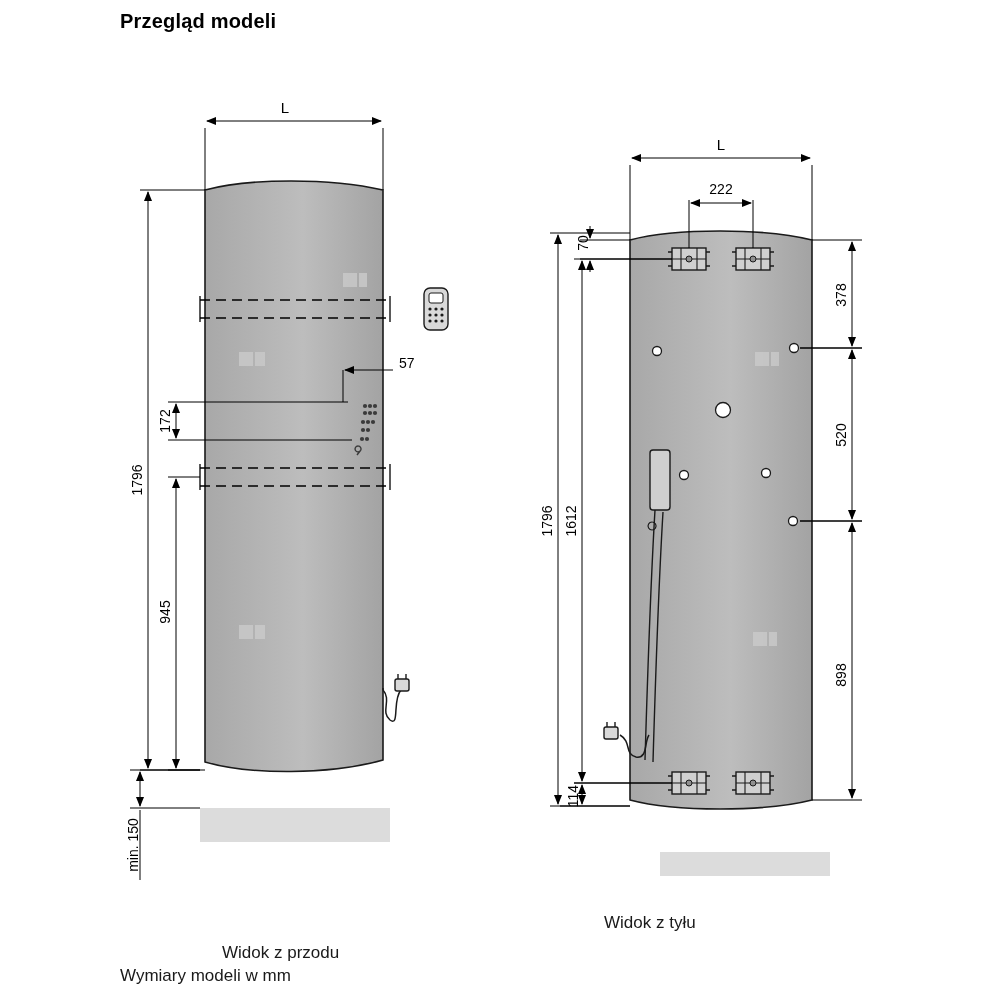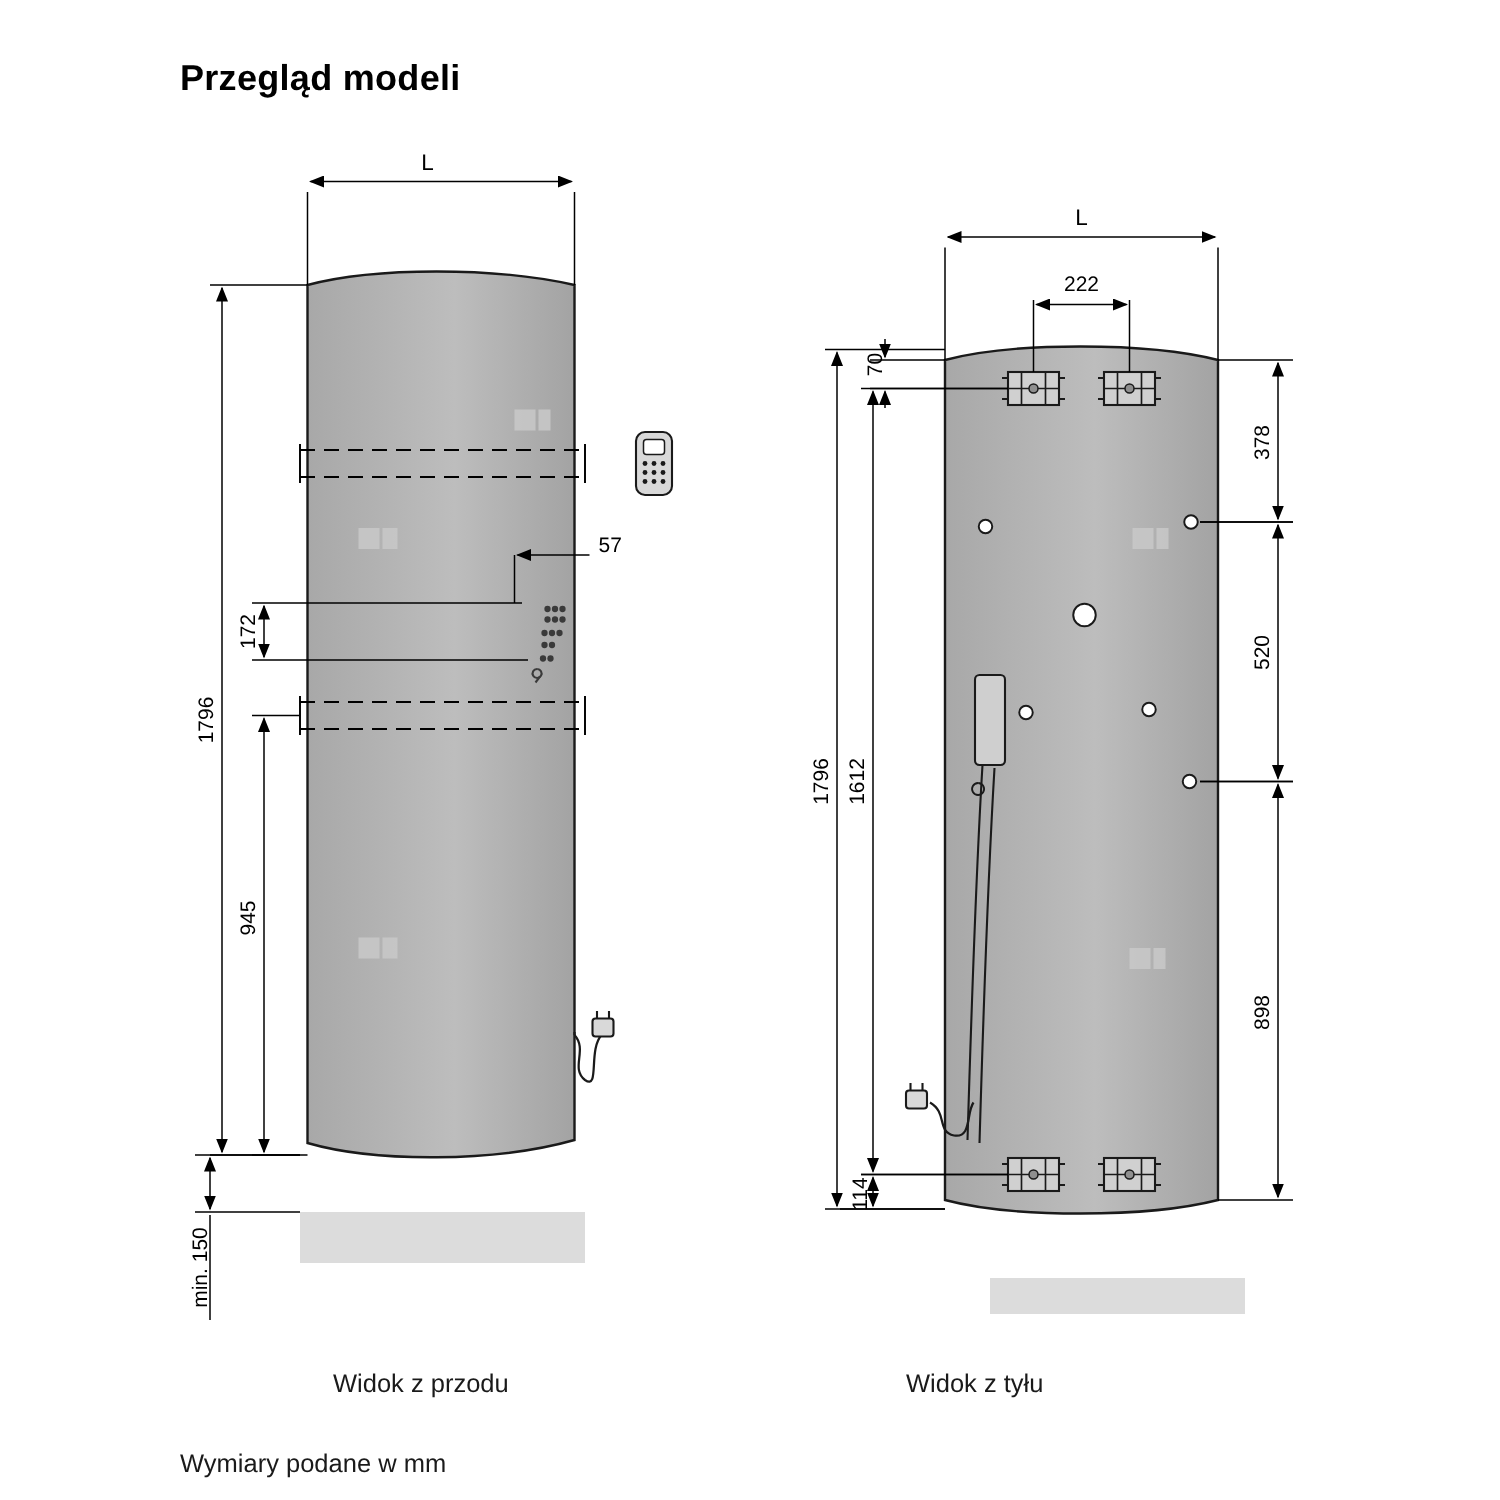--- a/index.html
+++ b/index.html
@@ -12,32 +12,31 @@
     height: 1000px;
     position: relative;
     font-family: "Liberation Sans", sans-serif;
     color: #000000;
     overflow: hidden;
   }
   .page-title {
     position: absolute;
     left: 120px;
     top: 10px;
-    font-size: 24px;
+    font-size: 20px;
     font-weight: bold;
     letter-spacing: 0.2px;
-    margin-top: 29px;
   }
   .caption {
     position: absolute;
     font-size: 17px;
     color: #1a1a1a;
     white-space: nowrap;
   }
-  #caption-front { left: 222px; top: 913px; }
+  #caption-front { left: 222px; top: 943px; }
   #caption-back  { left: 604px; top: 913px; }
   #caption-units { left: 120px; top: 966px; font-size: 17px; }
 
   svg.diagram {
     position: absolute;
     left: 0;
     top: 0;
     width: 1000px;
     height: 1000px;
   }
@@ -314,13 +313,13 @@
       <path d="M800,521 L862,521"></path>
       <path d="M812,800 L862,800"></path>
       <path d="M852,523 L852,798" marker-start="url(#arrStart)" marker-end="url(#arrEnd)"></path>
     </g>
     <text class="dimtext" x="846" y="675" text-anchor="middle" transform="rotate(-90 846 675)">898</text>
   </g>
 </svg>
 
 <div class="caption" id="caption-front">Widok z przodu</div>
 <div class="caption" id="caption-back">Widok z tyłu</div>
-<div class="caption" id="caption-units">Wymiary podane w mm</div>
+<div class="caption" id="caption-units">Wymiary modeli w mm</div>
 
 </body></html>

